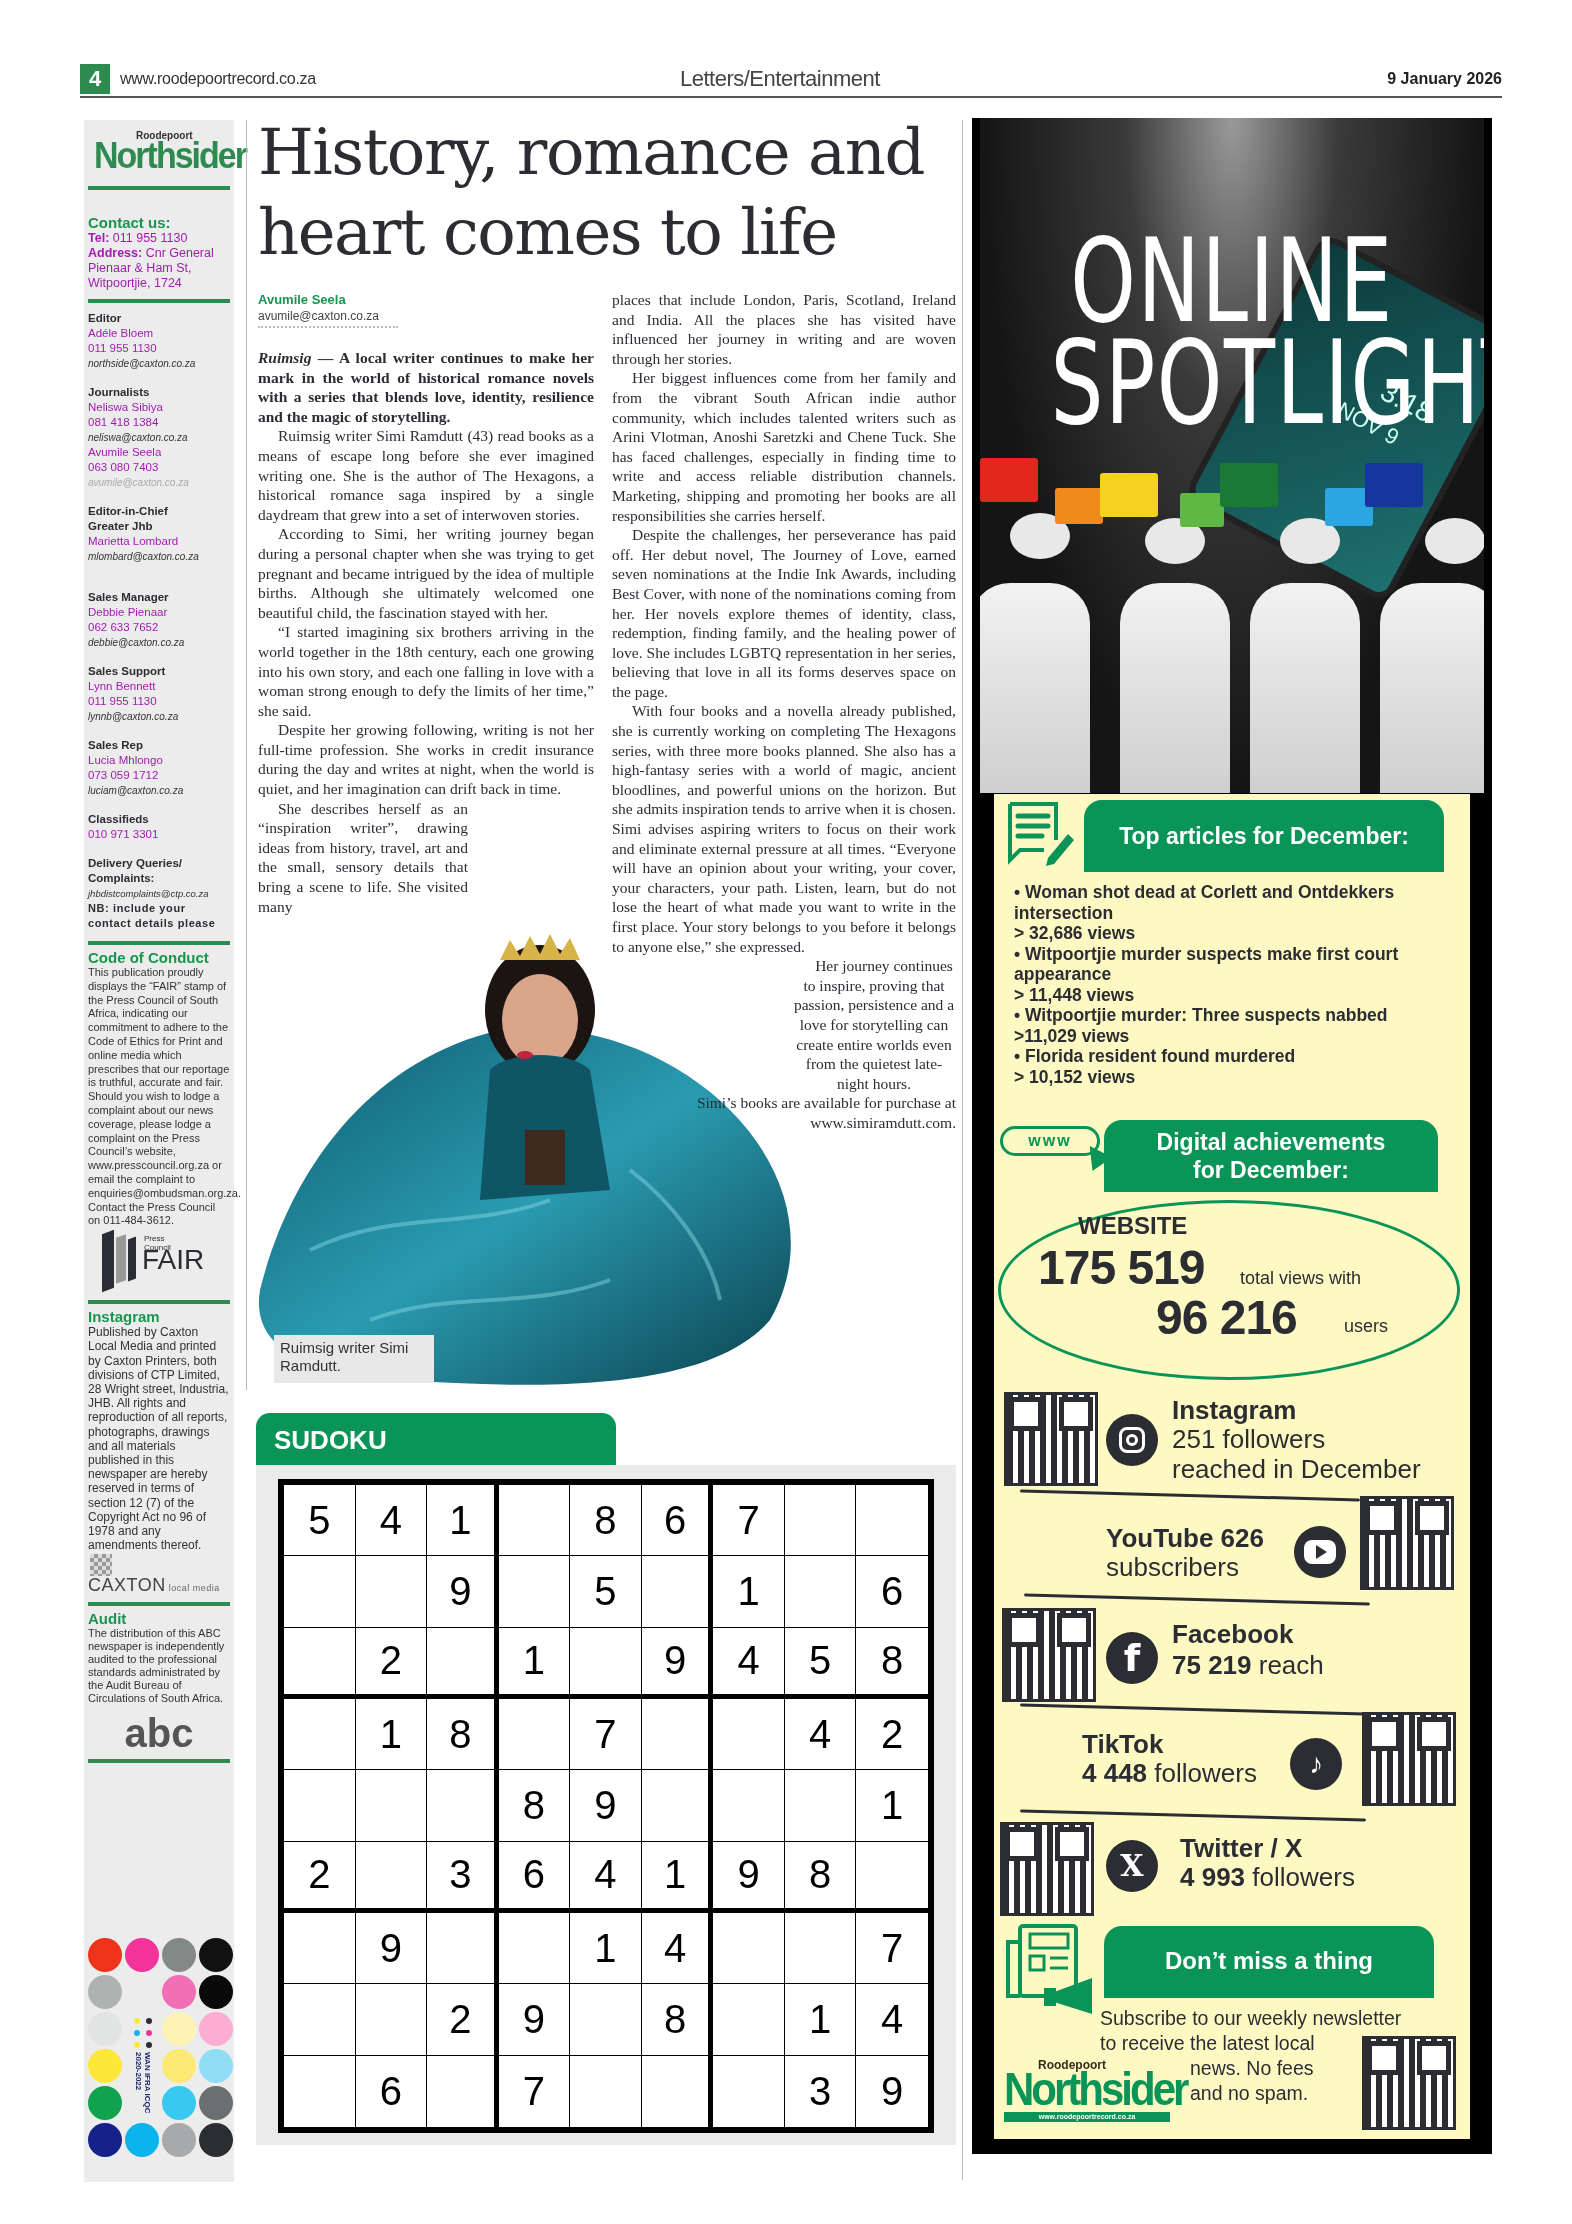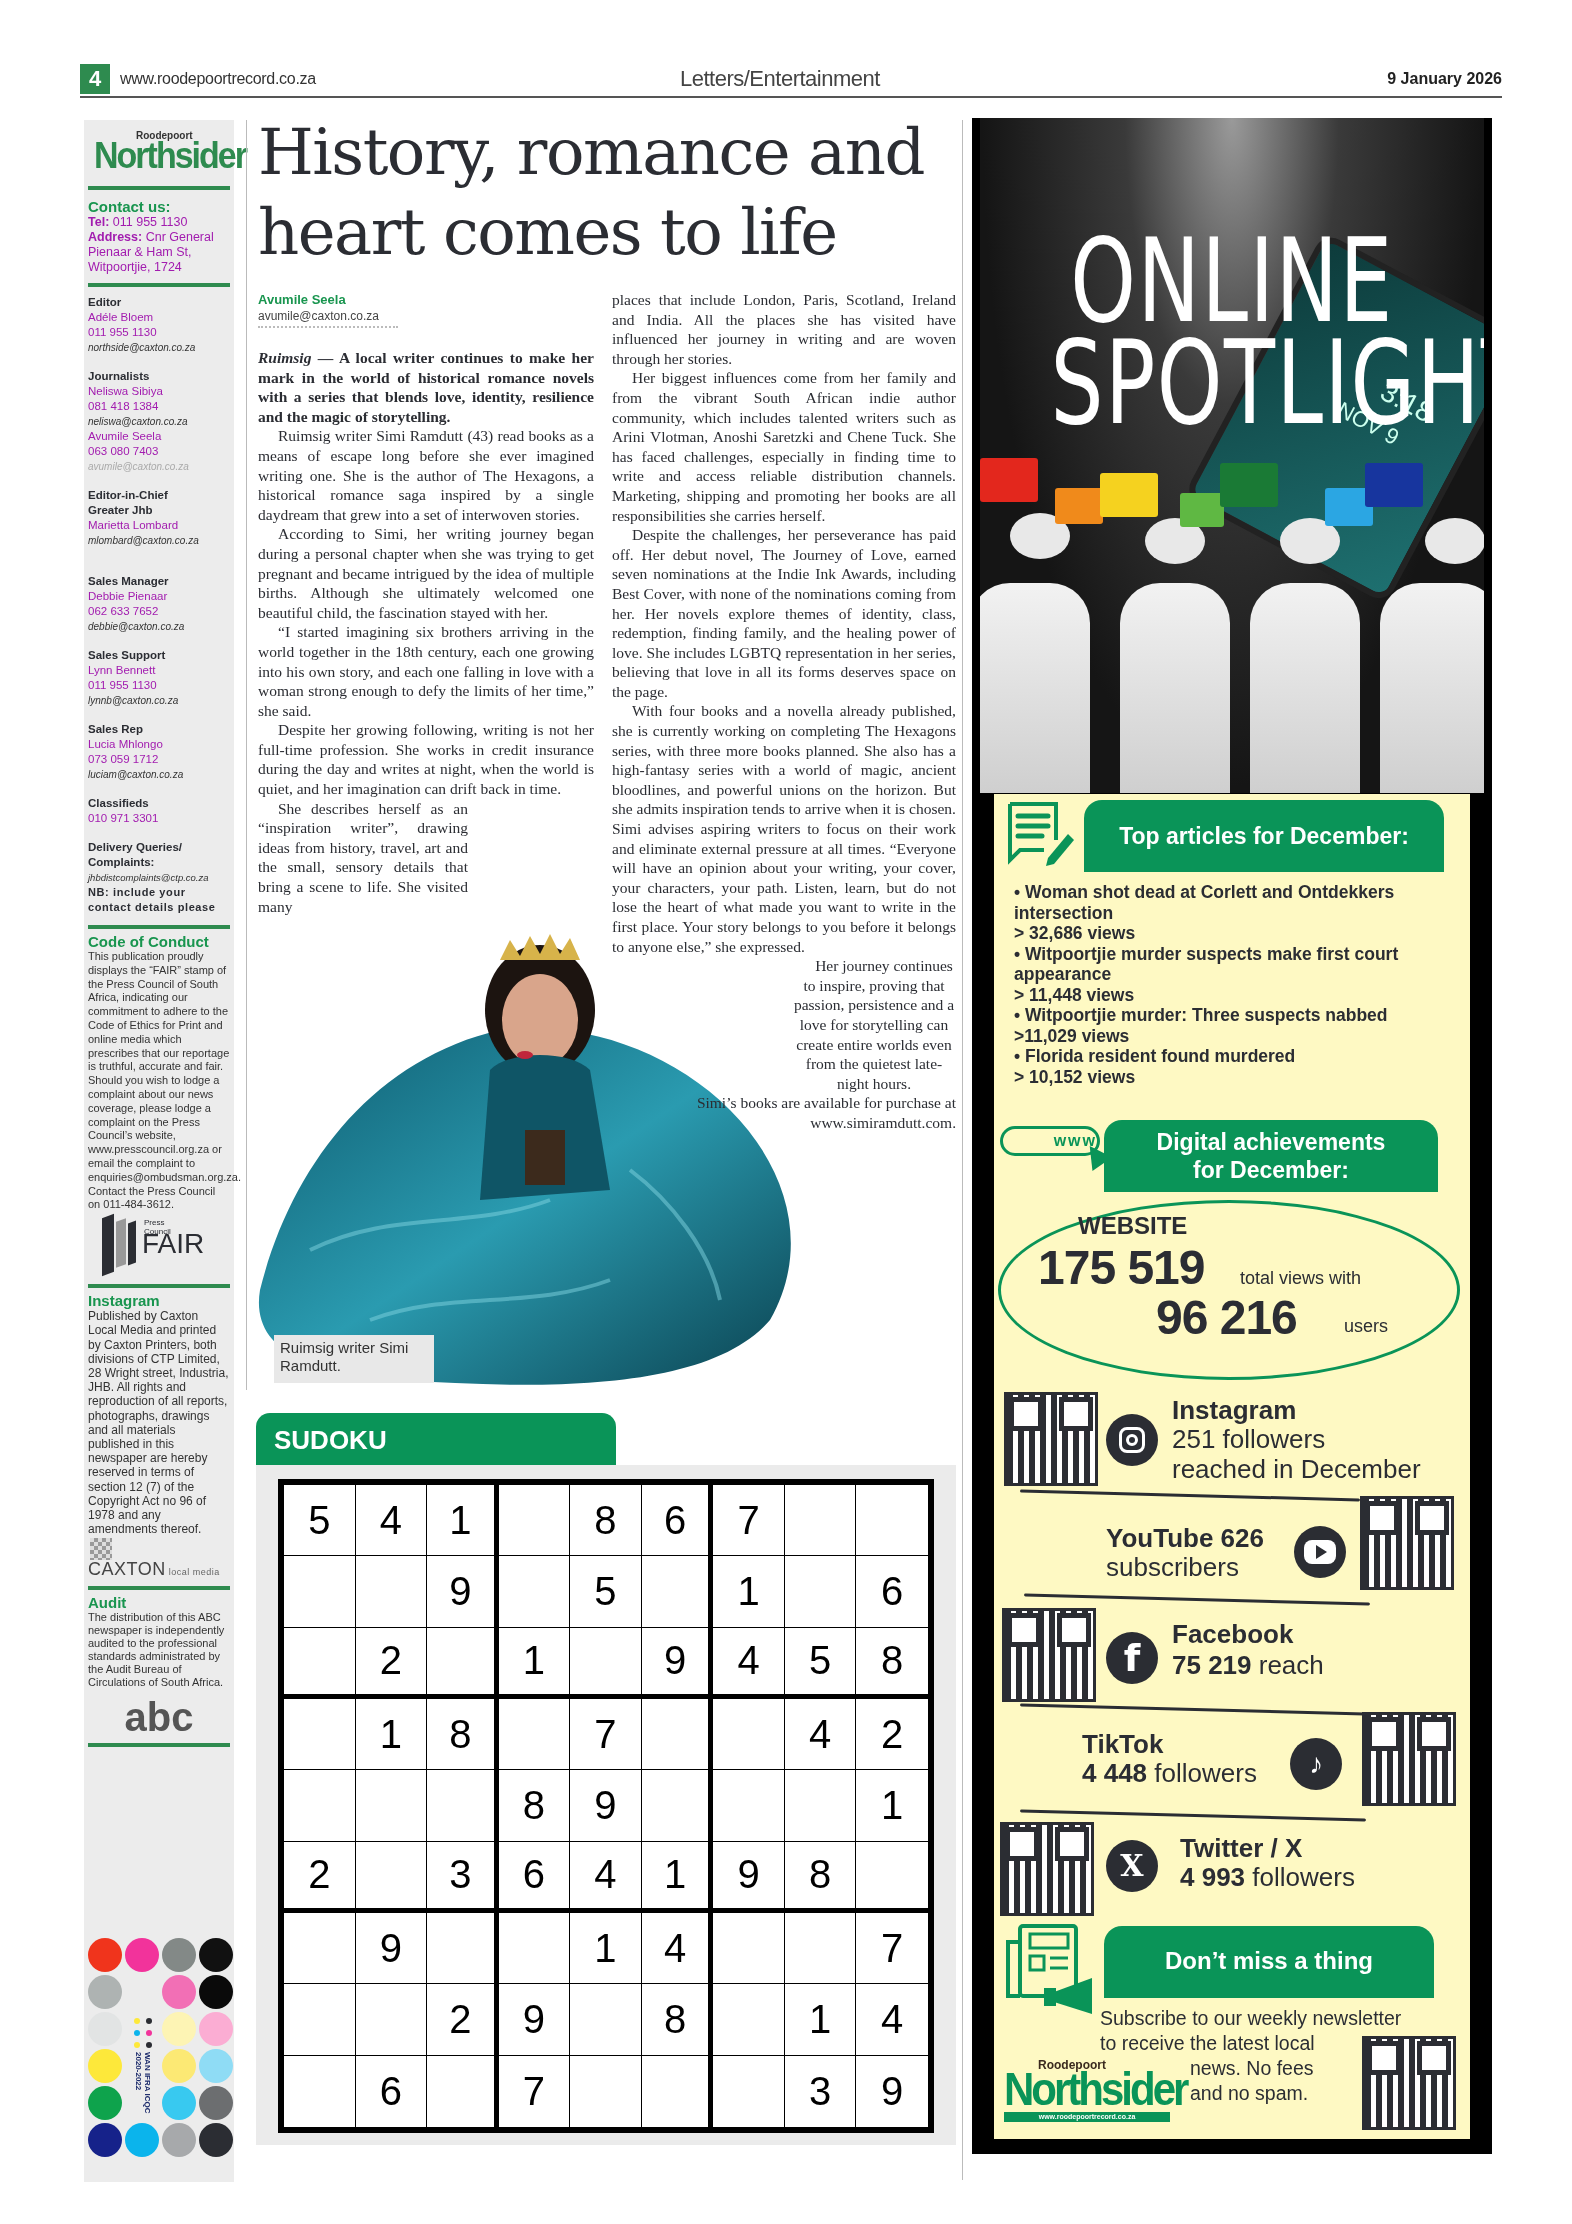--- a/index.html
+++ b/index.html
@@ -83,21 +83,21 @@
   <div id="date" class="abs">9 January 2026</div>
 </div>
 
 <div id="side" class="abs">
   <div class="side-logo">
     <span class="rp">Roodepoort</span>
     <span class="ns">Northsider</span>
   </div>
   <div style="height:66px"></div>
   <div class="gline"></div>
-  <div class="sblock" style="padding-top:8px">
+  <div class="sblock" style="padding-top:24px">
     <div class="gh">Contact us:</div>
     <div class="v" style="font-size:12.5px"><b>Tel:</b> <span>011 955 1130</span></div>
     <div class="v" style="font-size:12.5px"><b>Address:</b> <span>Cnr General Pienaar &amp; Ham St, Witpoortjie, 1724</span></div>
   </div>
   <div class="gline" style="margin-top:8px"></div>
   <div class="sblock">
     <div class="lbl" style="margin-top:4px">Editor</div>
     <div class="v">Adéle Bloem</div>
     <div class="v">011 955 1130</div>
     <div class="em">northside@caxton.co.za</div>
@@ -367,21 +367,21 @@
       <div>• Woman shot dead at Corlett and Ontdekkers intersection</div>
       <div>&gt; 32,686 views</div>
       <div>• Witpoortjie murder suspects make first court appearance</div>
       <div>&gt; 11,448 views</div>
       <div>• Witpoortjie murder: Three suspects nabbed</div>
       <div>&gt;11,029 views</div>
       <div>• Florida resident found murdered</div>
       <div>&gt; 10,152 views</div>
     </div>
 
-    <div style="position:absolute;left:6px;top:332px;width:100px;height:30px;border:3px solid #0a9458;border-radius:16px;color:#0a9458;font-weight:bold;font-size:16px;text-align:right;line-height:24px;letter-spacing:2px"><span>www</span></div>
+    <div style="position:absolute;left:6px;top:332px;width:100px;height:30px;border:3px solid #0a9458;border-radius:16px;color:#0a9458;font-weight:bold;font-size:16px;text-align:center;line-height:24px;letter-spacing:2px"><span>www</span></div>
     <div style="position:absolute;left:90px;top:350px;width:0;height:0;border-left:12px solid transparent;border-right:12px solid transparent;border-bottom:22px solid #0a9458;transform:rotate(-35deg)"></div>
     <div class="gpill" style="left:110px;top:326px;width:334px;height:72px;font-size:23px;line-height:28px;padding-top:8px">
       <div>Digital achievements</div>
       <div>for December:</div>
     </div>
     <div style="position:absolute;left:4px;top:406px;width:462px;height:180px;border:3px solid #0a9458;border-radius:50%"></div>
     <div style="position:absolute;left:84px;top:418px;font-size:24px;font-weight:bold">WEBSITE</div>
     <div style="position:absolute;left:44px;top:446px;font-size:48px;font-weight:bold;letter-spacing:-1px">175 519</div>
     <div style="position:absolute;left:246px;top:474px;font-size:18px">total views with</div>
     <div style="position:absolute;left:162px;top:496px;font-size:48px;font-weight:bold;letter-spacing:-1px">96 216</div>

